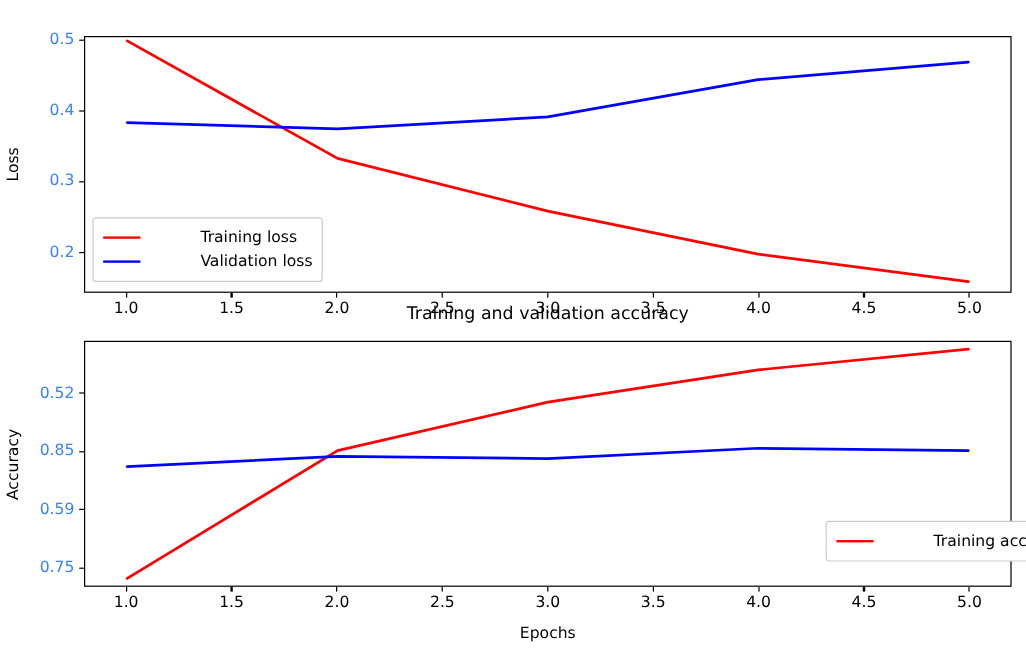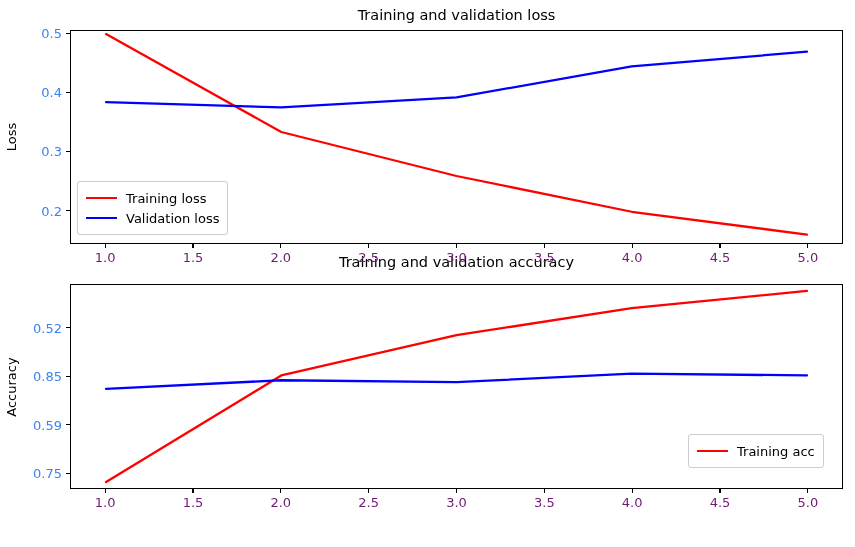--- a/index.html
+++ b/index.html
@@ -50,21 +50,21 @@
   .xlabel {
     position: absolute;
     font-size: 13px;
     color: #000000;
     white-space: nowrap;
     text-align: center;
   }
   .tick-label-x {
     position: absolute;
     font-size: 13px;
-    color: #701a75;
+    color: #000000;
     white-space: nowrap;
     text-align: center;
     transform: translateX(-50%);
   }
   .tick-label-y {
     position: absolute;
     font-size: 13px;
     color: #3b82f6;
     white-space: nowrap;
     text-align: right;
@@ -87,20 +87,21 @@
     box-sizing: border-box;
     border: 1px solid #cccccc;
     border-radius: 3px;
     background: #ffffff;
     padding: 6px 8px 6px 8px;
   }
   .legend-row {
     display: flex;
     align-items: center;
     height: 20px;
+    gap: 41px;
   }
   .legend-swatch {
     width: 31px;
     height: 0;
     border-top-width: 2.3px;
     border-top-style: solid;
     margin-right: 9px;
     flex: none;
   }
   .legend-text {
@@ -108,21 +109,20 @@
     color: #000000;
     white-space: nowrap;
     line-height: 1;
   }
 </style>
 </head>
 <body>
 
 <div id="figure">
 
-  <div class="chart-title" id="title-0" style="left:70px; top:8px; width:773px;">Training and validation loss</div>
 
   <div class="ylabel" id="ylabel-0" style="width: 120px; height: 16px; left: -48px; top: 129px;">Loss</div>
 
   <div class="axes" id="axes-0" style="left:70px; top:30px; width:773px; height:214px;">
     <svg class="axes-svg" id="svg-0" viewBox="0 0 773 214" preserveAspectRatio="none">
         <polyline points="35.14,3.14 210.82,101.97 386.50,146.36 562.18,182.46 737.86,205.54" fill="none" stroke="#ff0000" stroke-width="2.3" stroke-linejoin="round" stroke-linecap="round"></polyline>
         <polyline points="35.14,71.79 210.82,77.11 386.50,67.05 562.18,35.69 737.86,20.89" fill="none" stroke="#0000ff" stroke-width="2.3" stroke-linejoin="round" stroke-linecap="round"></polyline>
       </svg>
   </div>
 
@@ -134,20 +134,21 @@
       <div class="legend-row">
         <span class="legend-swatch" style="border-top-color: rgb(0, 0, 255);"></span>
         <span class="legend-text">Validation loss</span>
       </div>
     </div>
 
   <div class="chart-title" id="title-1" style="left:70px; top:255px; width:773px;">Training and validation accuracy</div>
 
   <div class="ylabel" id="ylabel-1" style="width: 120px; height: 16px; left: -48px; top: 378.5px;">Accuracy</div>
 
+  <div class="xlabel" id="xlabel-1" style="left:70px; top:521px; width:773px;">Epochs</div>
 
   <div class="axes" id="axes-1" style="left:70px; top:284px; width:773px; height:205px;">
     <svg class="axes-svg" id="svg-1" viewBox="0 0 773 205" preserveAspectRatio="none">
         <polyline points="35.14,198.99 210.82,91.35 386.50,50.62 562.18,23.47 737.86,6.01" fill="none" stroke="#ff0000" stroke-width="2.3" stroke-linejoin="round" stroke-linecap="round"></polyline>
         <polyline points="35.14,104.92 210.82,96.20 386.50,98.14 562.18,89.41 737.86,91.35" fill="none" stroke="#0000ff" stroke-width="2.3" stroke-linejoin="round" stroke-linecap="round"></polyline>
       </svg>
   </div>
 
   <div class="legend" id="legend-1" style="left:688px; top:434px;">
       <div class="legend-row">

